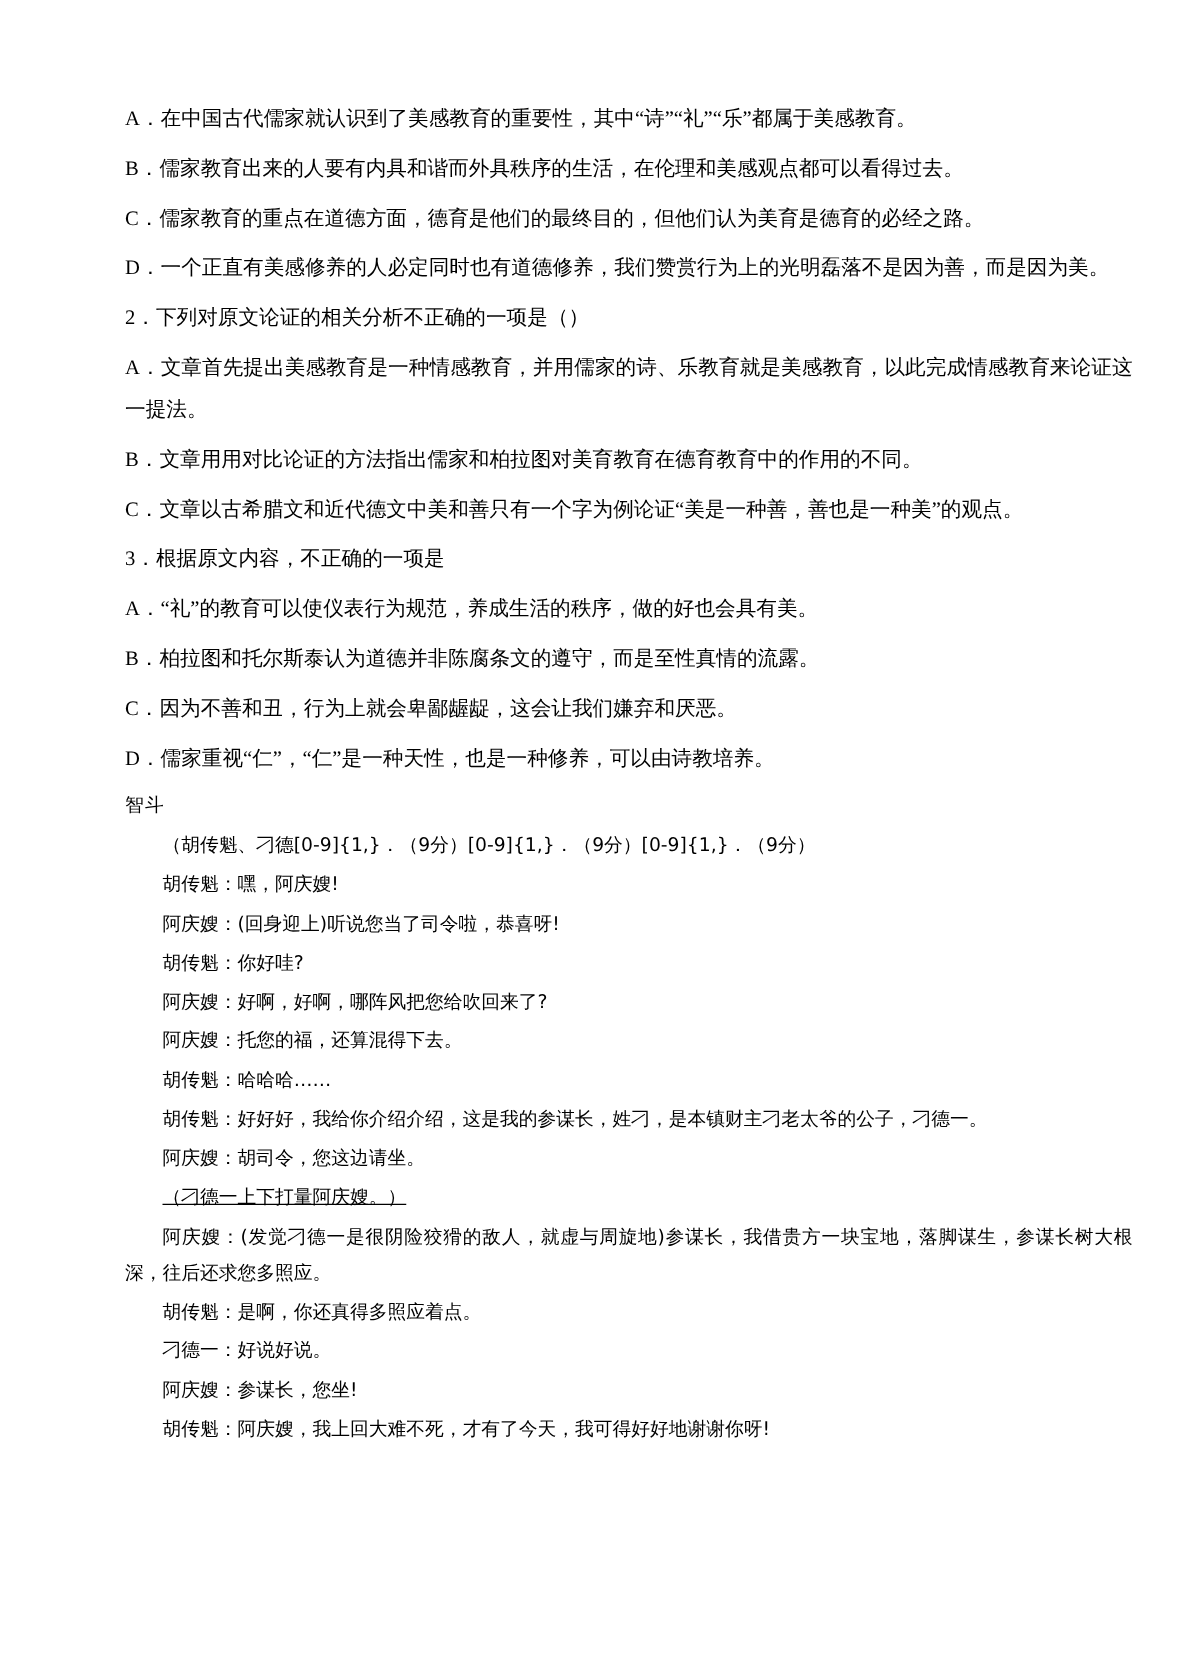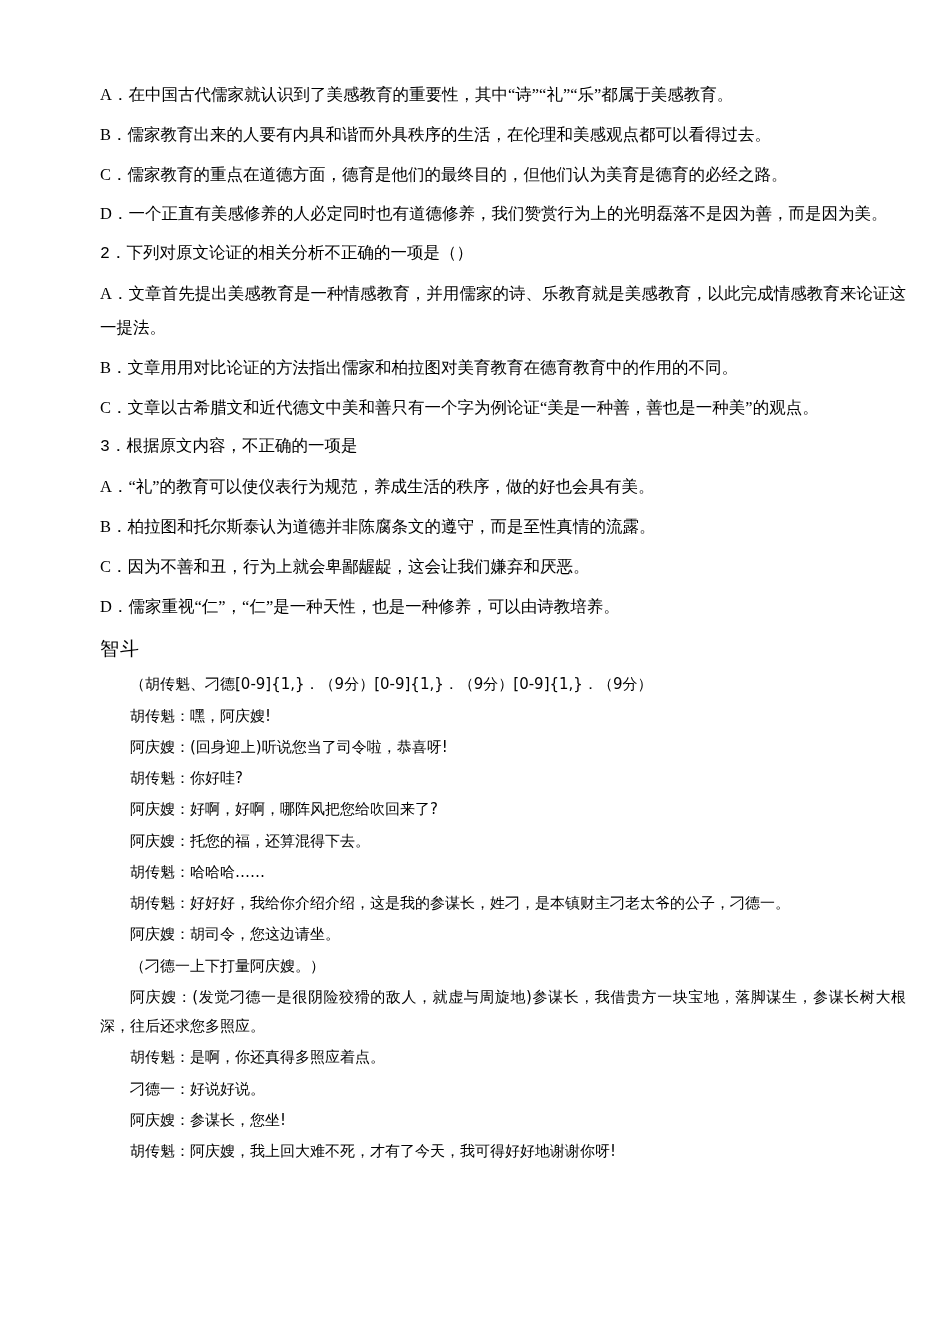--- a/index.html
+++ b/index.html
@@ -28,42 +28,42 @@
   .opt {
     margin: 0 0 6px 0;
     text-align: justify;
   }
   .opt .lbl {
     font-family: "Liberation Serif", serif;
   }
   .stem {
     margin: 0 0 6px 0;
     text-align: justify;
-    font-family: Liberation Mono, monospace;
   }
   .instr {
     margin: 10px 0 2px 0;
   }
   .play-title {
     margin: 4px 0 2px 0;
     font-family: "DejaVu Sans", sans-serif;
-    font-size: 19px;
+    font-size: 15px;
     letter-spacing: 1px;
   }
   .script {
     font-family: "DejaVu Sans", sans-serif;
     font-size: 15px;
     line-height: 1.95;
   }
   .script p {
     margin: 0 0 2px 0;
     text-indent: 2em;
     text-align: justify;
   }
   .underline {
+    text-decoration: underline;
   }
 </style>
 </head>
 <body>
 
 <div class="page">
   <div class="doc-body">
 
     <div class="opt">
       <span class="lbl">A．</span><span>在中国古代儒家就认识到了美感教育的重要性，其中“诗”“礼”“乐”都属于美感教育。</span>

